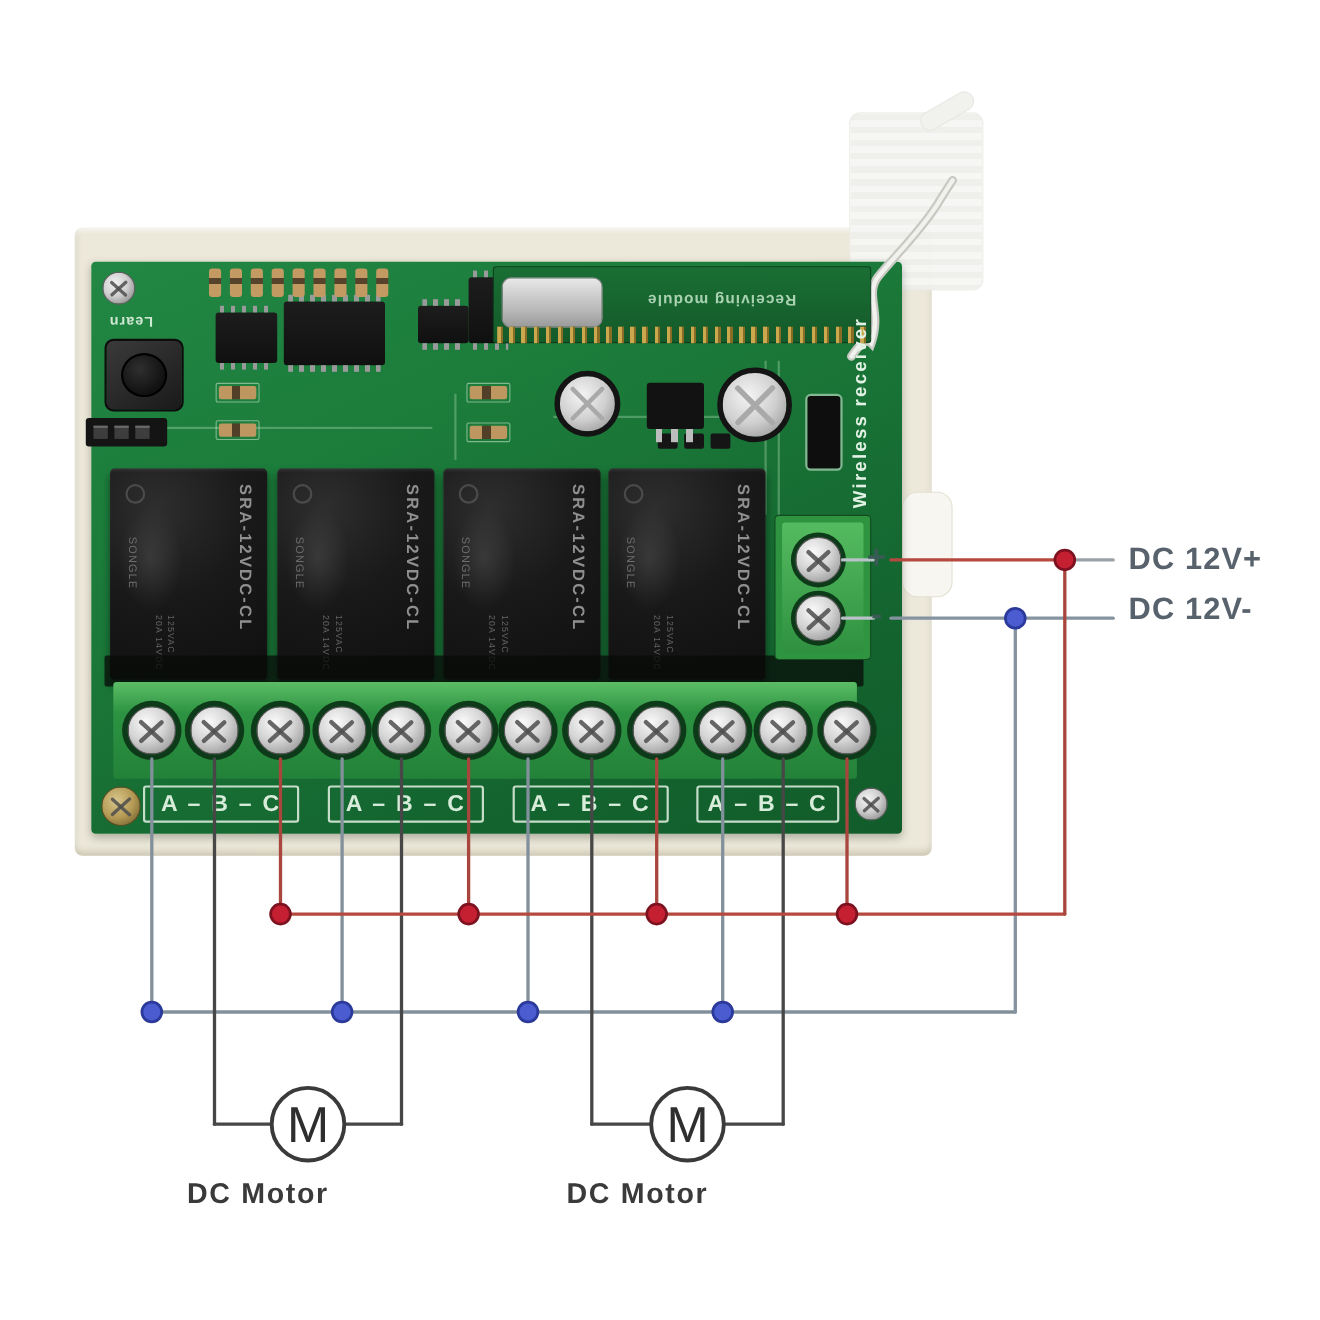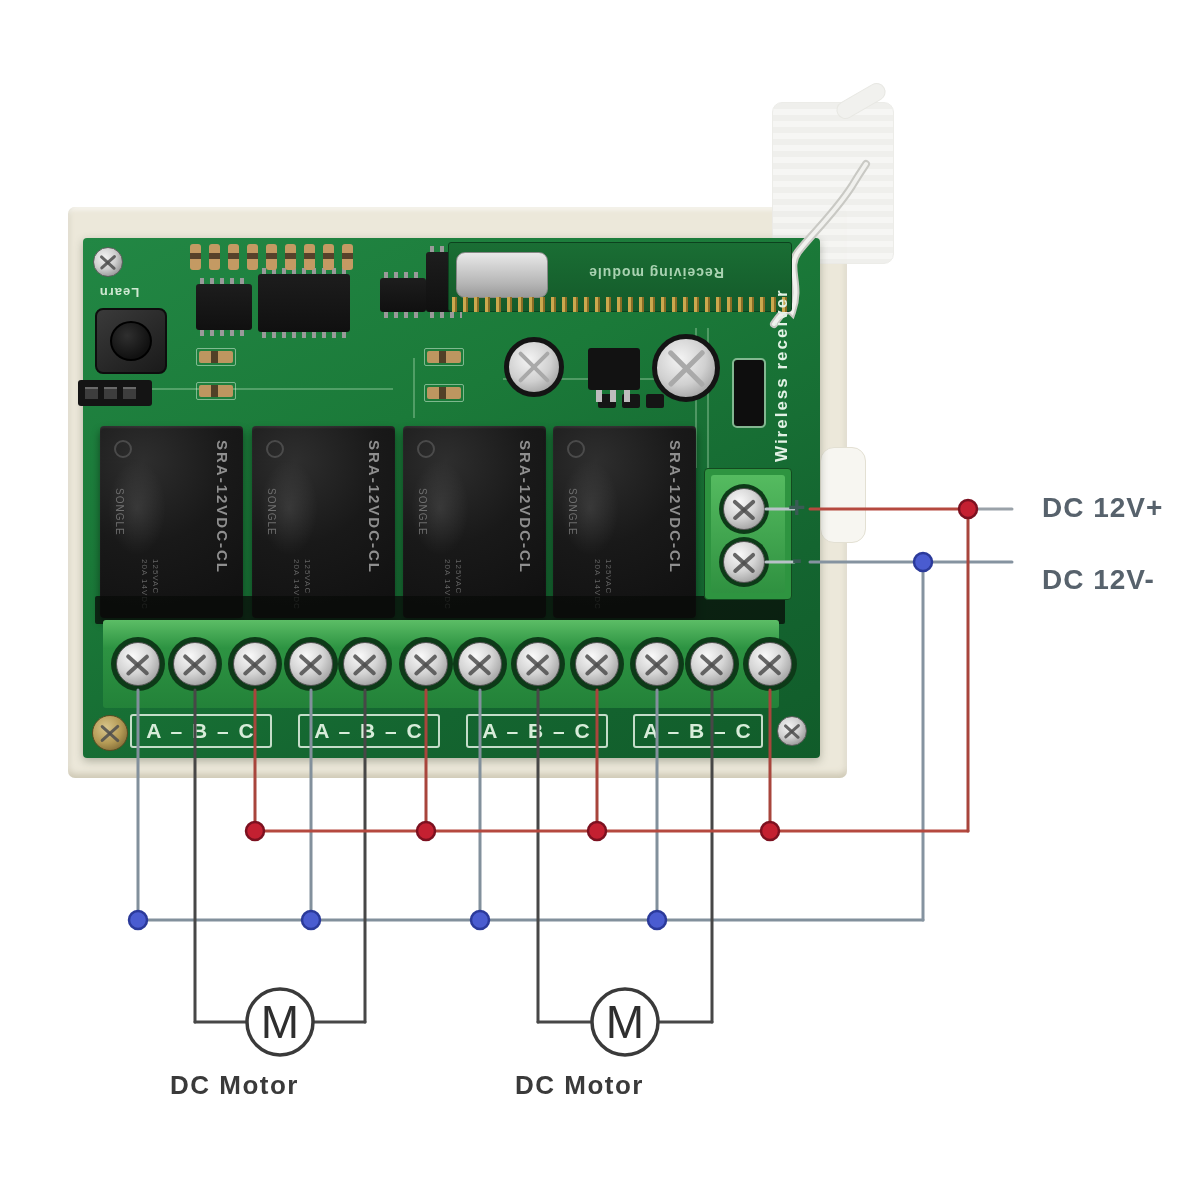--- a/index.html
+++ b/index.html
@@ -99,21 +99,21 @@
   .tscrew{position:absolute;border-radius:50%;z-index:11;background:radial-gradient(circle at 38% 32%,#fafafa,#d4d4d4 45%,#9a9a9a 85%,#808080);
           border:1px solid #565656;}
   .pwr{left:704px;top:468px;width:88px;height:132px;background:#2e9440;border:1px solid #134a20;border-radius:4px;z-index:9;}
   .pwr-face{position:absolute;left:6px;top:6px;right:6px;bottom:6px;background:linear-gradient(180deg,#55bb60,#2f9140);border-radius:3px;}
 
   
   .abcbox{position:absolute;top:714px;height:34px;border:2px solid rgba(228,242,228,.85);border-radius:3px;z-index:9;
           color:#d7ecd9;font-weight:bold;font-size:21px;letter-spacing:2px;text-align:center;line-height:30px;}
 
   
-  .dclabel{z-index:60;font-size:28px;font-weight:600;color:#57626c;letter-spacing:1px;white-space:nowrap;margin-left:16px;}
+  .dclabel{z-index:60;font-size:28px;font-weight:600;color:#57626c;letter-spacing:1px;white-space:nowrap;}
   .powsym{z-index:60;font-weight:bold;color:#3a5b55;}
   .mlabel{z-index:60;font-size:46px;color:#2e2e2e;text-align:center;}
   .motorlabel{z-index:60;font-size:26px;font-weight:600;color:#3a3a3a;letter-spacing:1.5px;}
 
   svg{position:absolute;left:0;top:0;}
   #antsvg{z-index:6;} #wiresvg{z-index:40;}
 </style>
 </head>
 <body>
 
@@ -319,20 +319,20 @@
         <circle cx="311" cy="920" r="9" fill="#4a5cd0" stroke="#2b3a9a" stroke-width="2.5"></circle>
         <circle cx="480" cy="920" r="9" fill="#4a5cd0" stroke="#2b3a9a" stroke-width="2.5"></circle>
         <circle cx="657" cy="920" r="9" fill="#4a5cd0" stroke="#2b3a9a" stroke-width="2.5"></circle>
         <circle cx="923" cy="562" r="9" fill="#4a5cd0" stroke="#2b3a9a" stroke-width="2.5"></circle>
         <circle cx="280" cy="1022" r="33" fill="#ffffff" stroke="#3a3a3a" stroke-width="3.5"></circle>
         <circle cx="625" cy="1022" r="33" fill="#ffffff" stroke="#3a3a3a" stroke-width="3.5"></circle>
       </svg>
     </div>
 
   <div class="abs dclabel" style="left:1026px;top:492px;">DC 12V+</div>
-  <div class="abs dclabel" style="left:1026px;top:564px;">DC 12V-</div>
+  <div class="abs dclabel" style="left:1026px;top:538px;">DC 12V-</div>
   <div id="motorlabels">
       <div class="abs mlabel" style="left: 240px; top: 993px; width: 80px; height: 58px; line-height: 58px;">M</div>
       <div class="abs motorlabel" style="left: 170px; top: 1070px; width: 220px;">DC Motor</div>
       <div class="abs mlabel" style="left: 585px; top: 993px; width: 80px; height: 58px; line-height: 58px;">M</div>
       <div class="abs motorlabel" style="left: 515px; top: 1070px; width: 220px;">DC Motor</div>
     </div>
 </div>
 
 </body></html>

